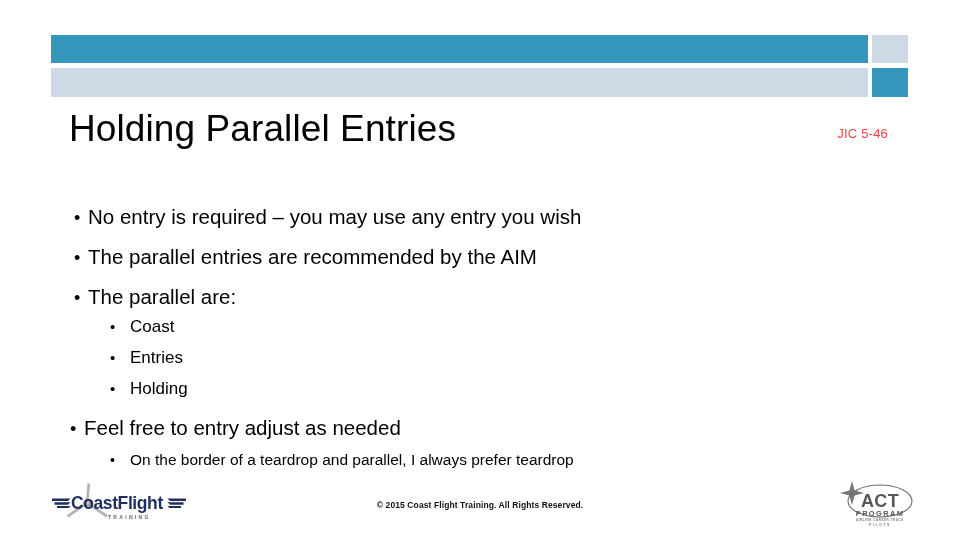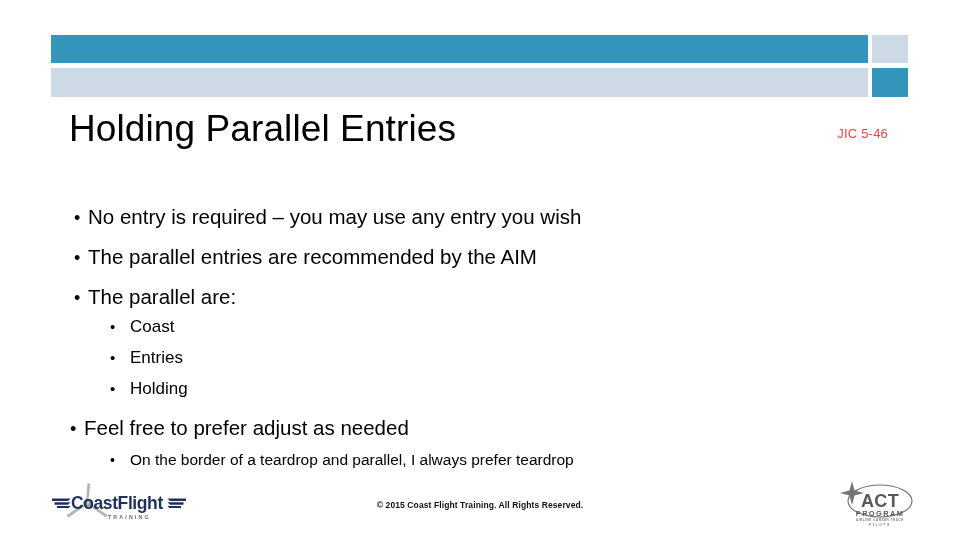--- a/index.html
+++ b/index.html
@@ -169,21 +169,21 @@
     <span class="bullet-text">Entries</span>
   </div>
 
   <div class="bullet-row level-2" id="bullet-parallel">
     <span class="bullet-mark">•</span>
     <span class="bullet-text">Holding</span>
   </div>
 
   <div class="bullet-row level-1" id="bullet-feel-free">
     <span class="bullet-mark">•</span>
-    <span class="bullet-text">Feel free to prefer adjust as needed</span>
+    <span class="bullet-text">Feel free to entry adjust as needed</span>
   </div>
 
   <div class="bullet-row level-3" id="bullet-on-border">
     <span class="bullet-mark">•</span>
     <span class="bullet-text">On the border of a teardrop and parallel, I always prefer teardrop</span>
   </div>
 
 </div>
 
 <div id="copyright-notice">© 2015 Coast Flight Training. All Rights Reserved.</div>

